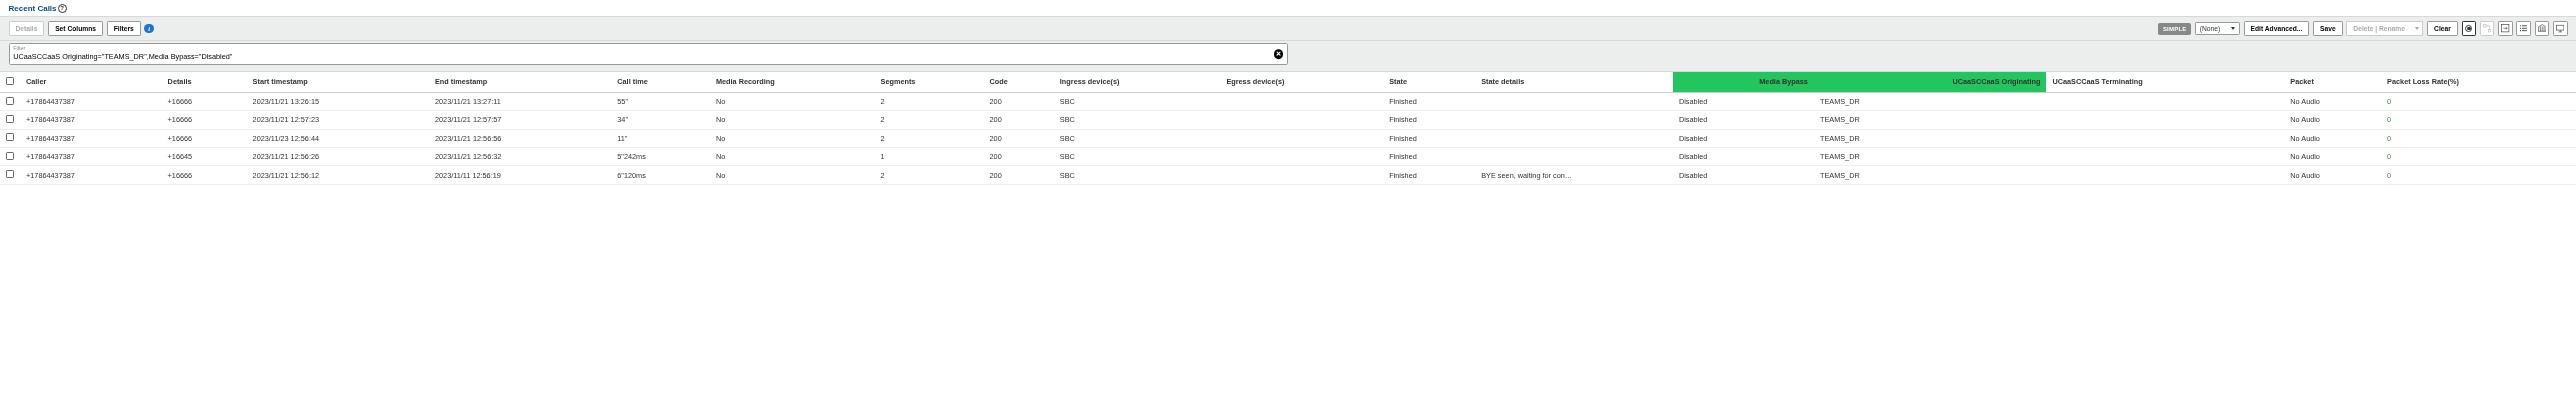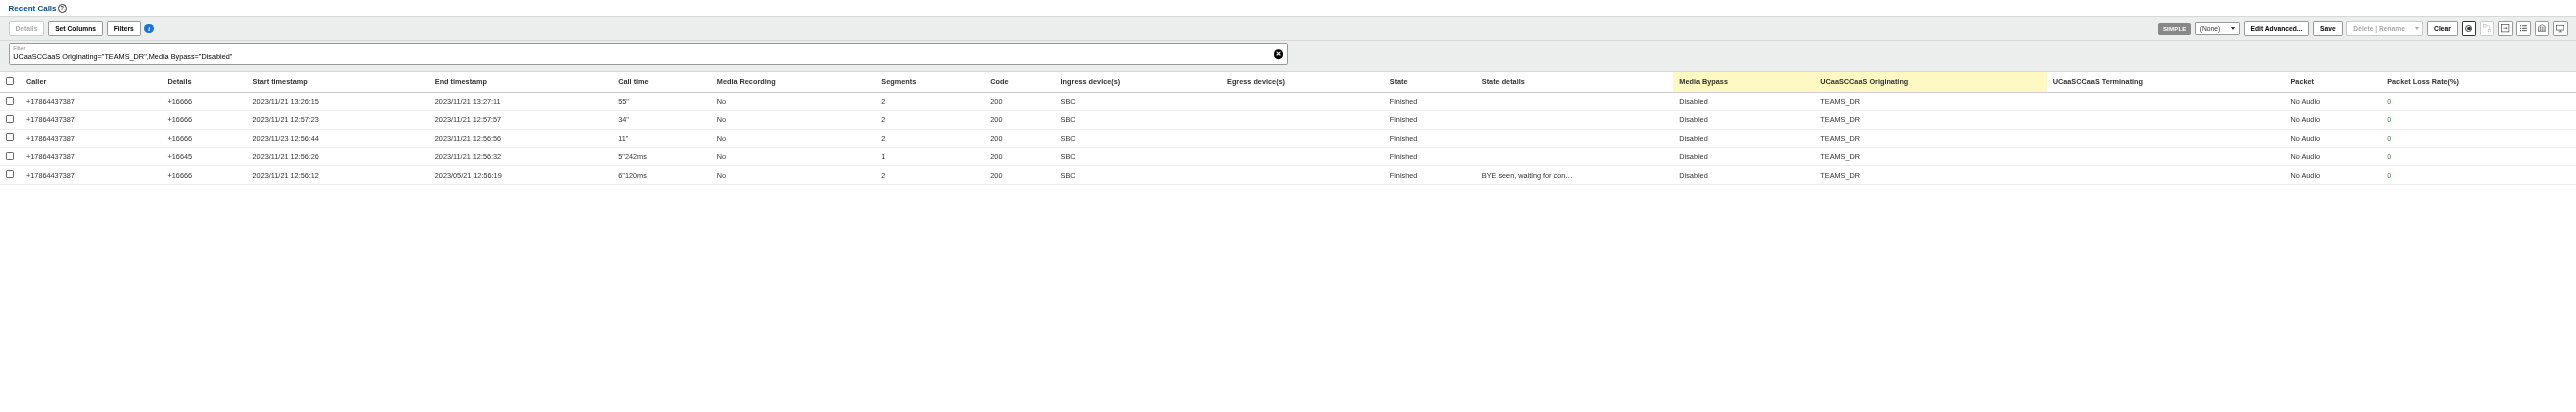--- a/index.html
+++ b/index.html
@@ -169,21 +169,22 @@
   }
   thead th {
     text-align:left;
     font-weight:bold;
     padding: 5px 6px;
     border-bottom:0.6px solid #ccc;
     background:#fff;
     white-space:nowrap;
   }
   thead th.highlight {
-    background:#fef9c3;
+    background:#22c55e;
+    text-align:right;
   }
   tbody td {
     padding: 3.7px 6px;
     border-bottom:0.6px solid #eee;
     white-space:nowrap;
   }
   .checkbox {
     width:8px;height:8px;border:0.9px solid #666;border-radius:1.2px;display:inline-block;cursor:pointer;background:#fff;
   }
   .green { color:#3a8a3a; }
@@ -366,21 +367,21 @@
         <td>TEAMS_DR</td>
         <td></td>
         <td>No Audio</td>
         <td class="green">0</td>
       </tr>
       <tr>
         <td><span class="checkbox"></span></td>
         <td>+17864437387</td>
         <td>+16666</td>
         <td>2023/11/21 12:56:12</td>
-        <td>2023/05/21 12:56:19</td>
+        <td>2023/11/11 12:56:19</td>
         <td>6"120ms</td>
         <td>No</td>
         <td>2</td>
         <td>200</td>
         <td>SBC</td>
         <td></td>
         <td>Finished</td>
         <td class="ellipsis">BYE seen, waiting for con…</td>
         <td>Disabled</td>
         <td>TEAMS_DR</td>

